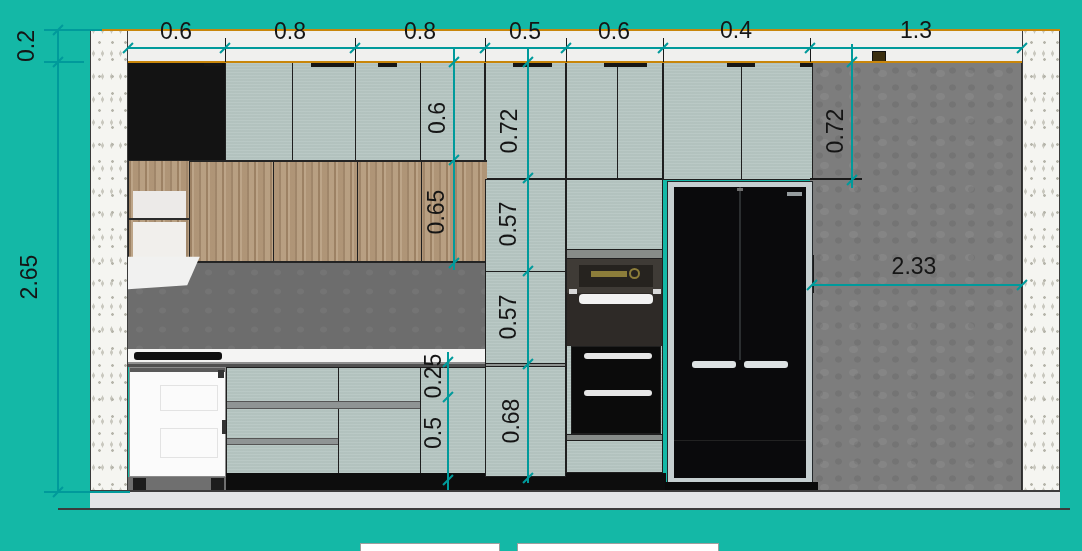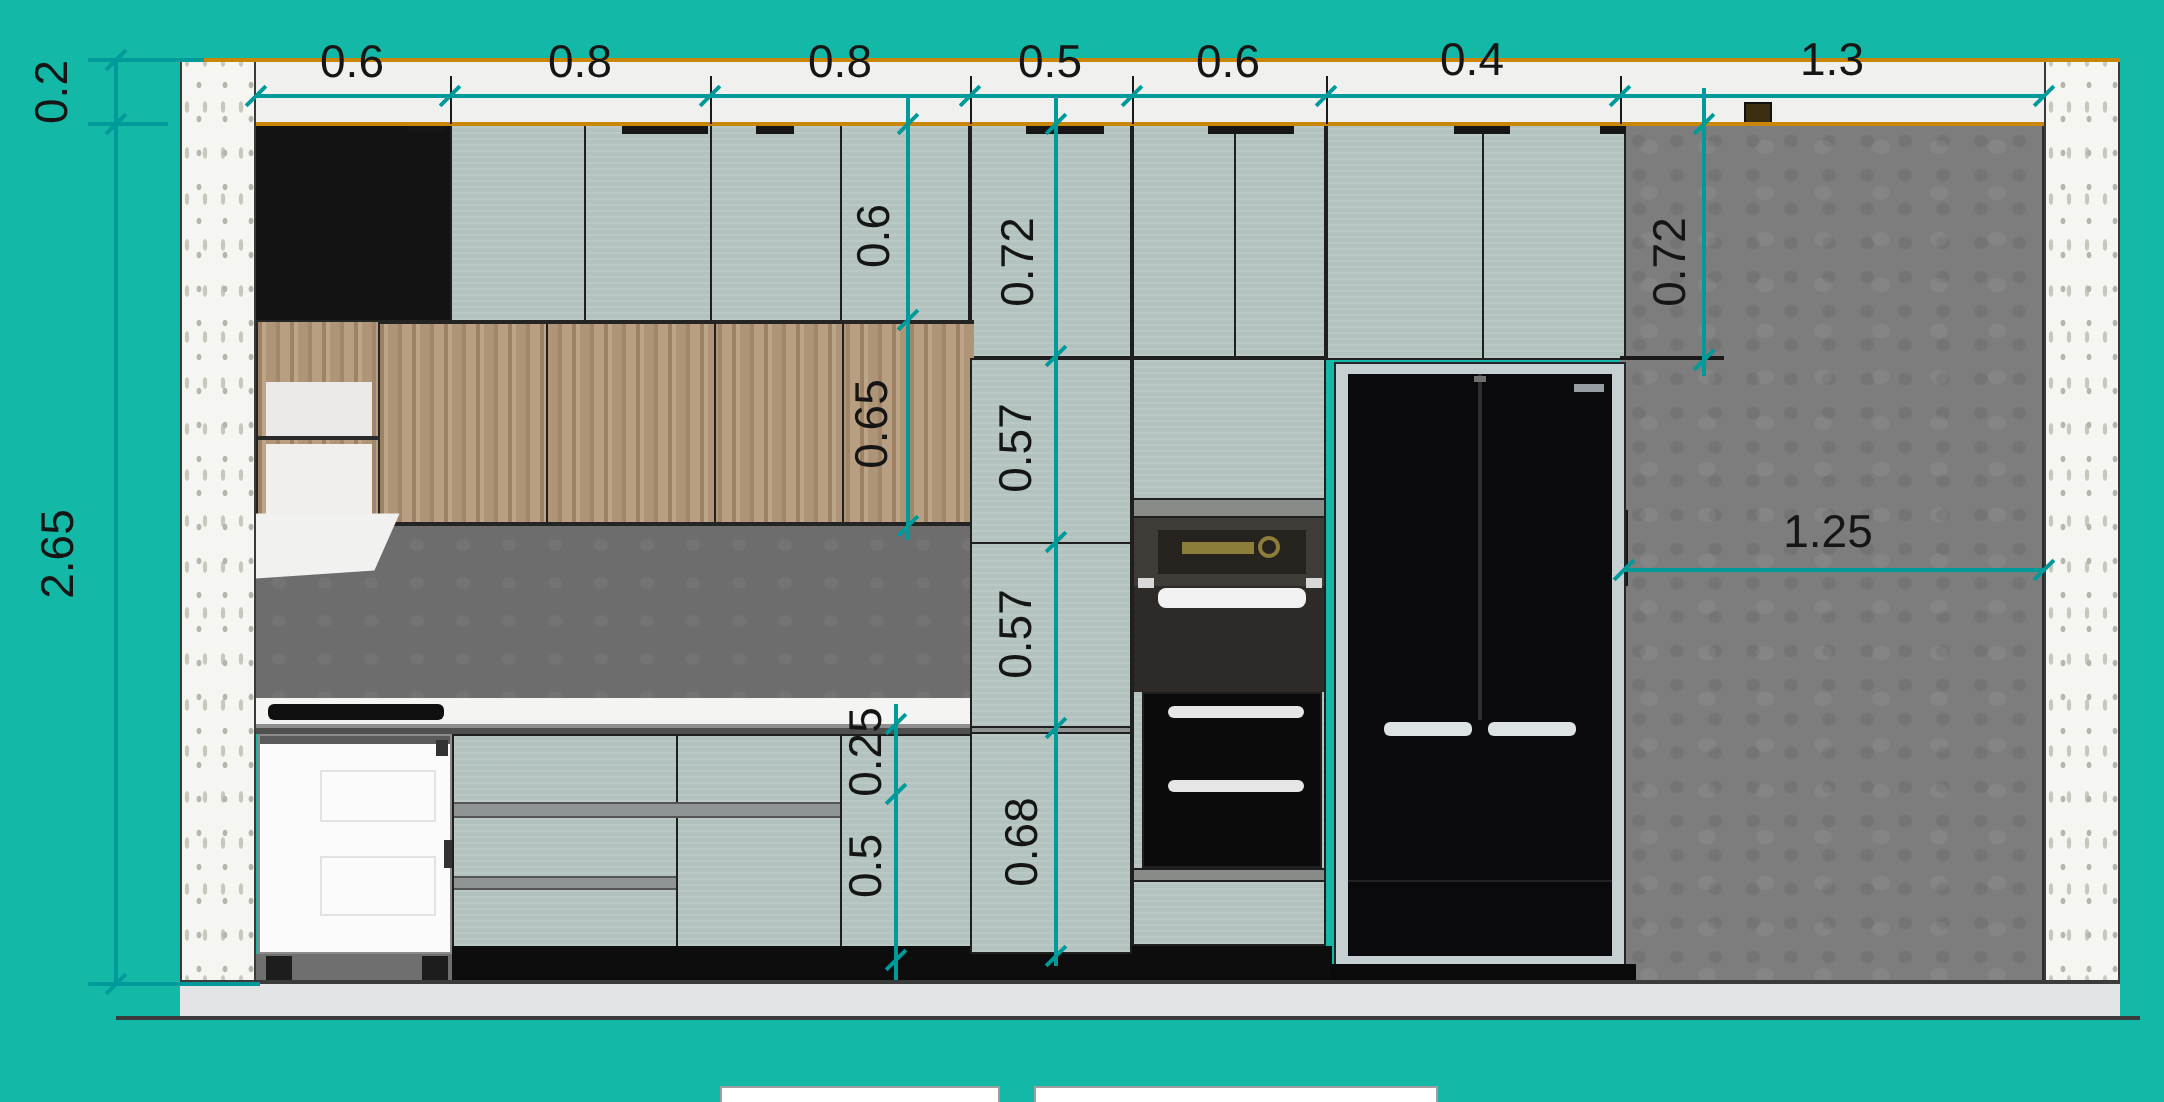--- a/index.html
+++ b/index.html
@@ -206,18 +206,18 @@
       <div class="dim-label" style="left: 29px; top: 277px; transform: translate(-50%, -50%) rotate(-90deg);">2.65</div>
       <div class="dim-label" style="left: 437px; top: 118px; transform: translate(-50%, -50%) rotate(-90deg);">0.6</div>
       <div class="dim-label" style="left: 436px; top: 212px; transform: translate(-50%, -50%) rotate(-90deg);">0.65</div>
       <div class="dim-label" style="left: 509px; top: 131px; transform: translate(-50%, -50%) rotate(-90deg);">0.72</div>
       <div class="dim-label" style="left: 508px; top: 224px; transform: translate(-50%, -50%) rotate(-90deg);">0.57</div>
       <div class="dim-label" style="left: 508px; top: 317px; transform: translate(-50%, -50%) rotate(-90deg);">0.57</div>
       <div class="dim-label" style="left: 433px; top: 376px; transform: translate(-50%, -50%) rotate(-90deg);">0.25</div>
       <div class="dim-label" style="left: 433px; top: 433px; transform: translate(-50%, -50%) rotate(-90deg);">0.5</div>
       <div class="dim-label" style="left: 511px; top: 421px; transform: translate(-50%, -50%) rotate(-90deg);">0.68</div>
       <div class="dim-label" style="left: 835px; top: 131px; transform: translate(-50%, -50%) rotate(-90deg);">0.72</div>
-      <div class="dim-label" style="left: 914px; top: 266px; transform: translate(-50%, -50%) rotate(0deg);">1.25</div>
+      <div class="dim-label" style="left: 914px; top: 266px; transform: translate(-50%, -50%) rotate(0deg);">2.33</div>
     </div>
 
   <div class="btn" style="left:360px;top:543px;width:140px;"></div>
   <div class="btn" style="left:517px;top:543px;width:202px;"></div>
 </div>
 
 </body></html>

